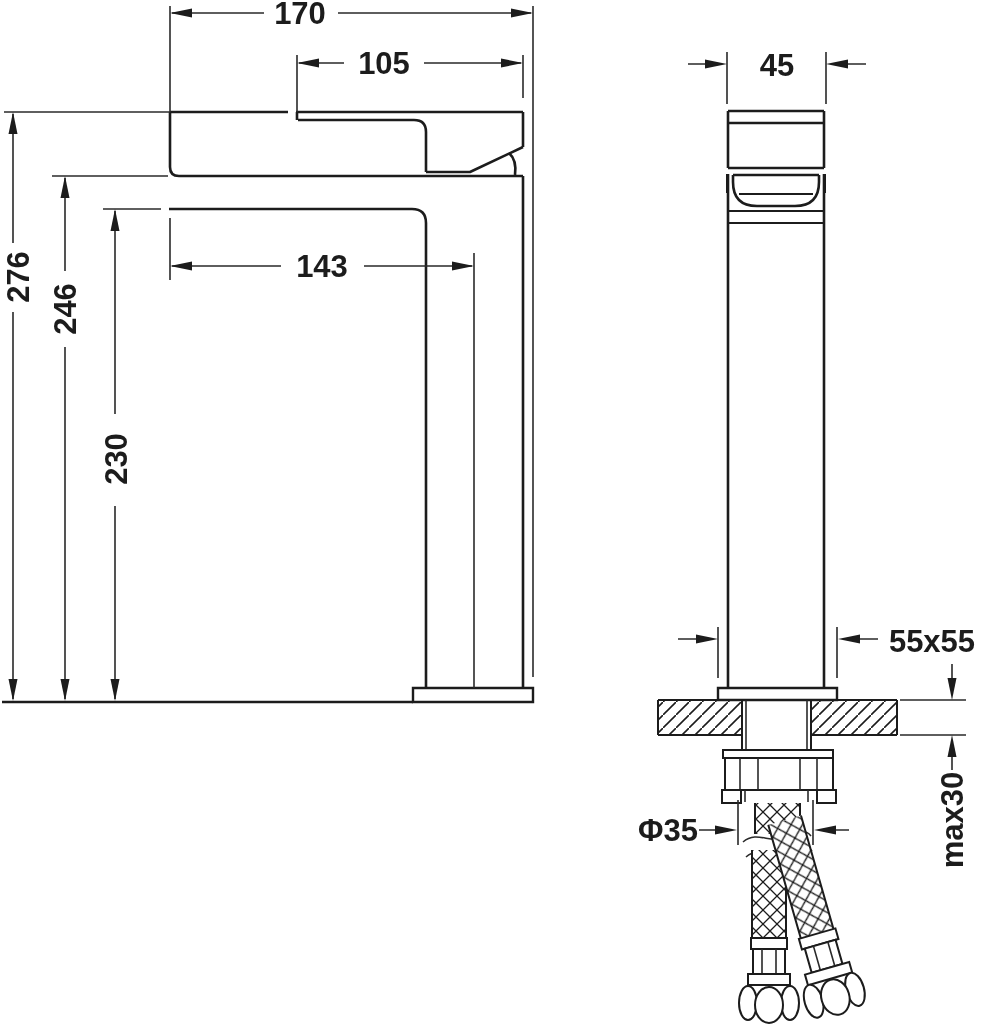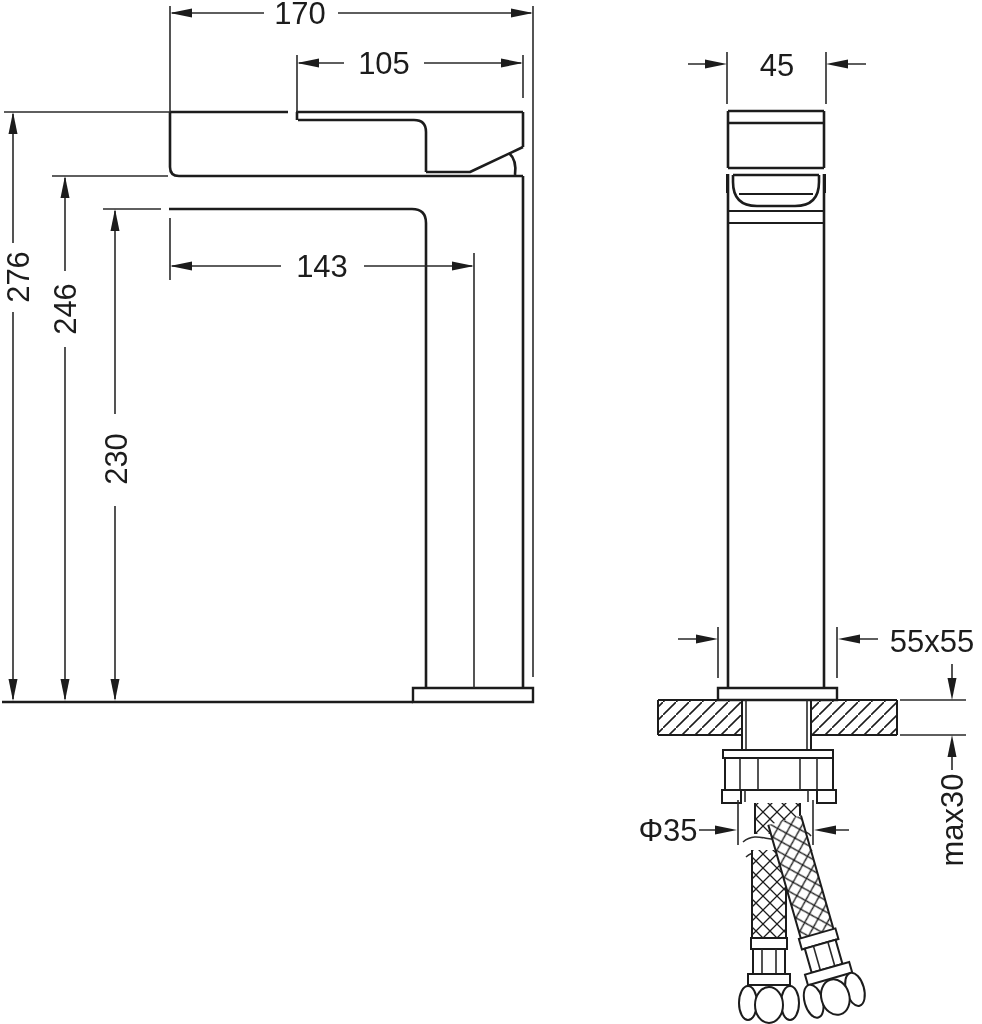--- a/index.html
+++ b/index.html
@@ -1,17 +1,17 @@
 <!DOCTYPE html>
 <html><head>
 <meta charset="utf-8">
 <style>
   html,body{margin:0;padding:0;background:#ffffff;}
   .stage{position:relative;width:982px;height:1024px;background:#ffffff;overflow:hidden;
-         font-family:"Liberation Sans", sans-serif;}
+         font-family:"Liberation Sans", sans-serif;font-weight:bold;}
   svg{display:block;}
   .ol{fill:none;stroke:#1c1c1c;stroke-width:2.6;stroke-linejoin:round;stroke-linecap:butt;}
   .ml{fill:none;stroke:#1c1c1c;stroke-width:2;stroke-linejoin:round;}
   .tl{fill:none;stroke:#2a2a2a;stroke-width:1.6;}
   .ah{fill:#1c1c1c;stroke:none;}
   .wf{fill:#ffffff;stroke:#1c1c1c;stroke-width:2;}
   .wf3{fill:#ffffff;stroke:#1c1c1c;stroke-width:2.4;}
   text.dim{fill:#1c1c1c;font-size:31px;font-family:"Liberation Sans", sans-serif;}
 </style>
 </head>

